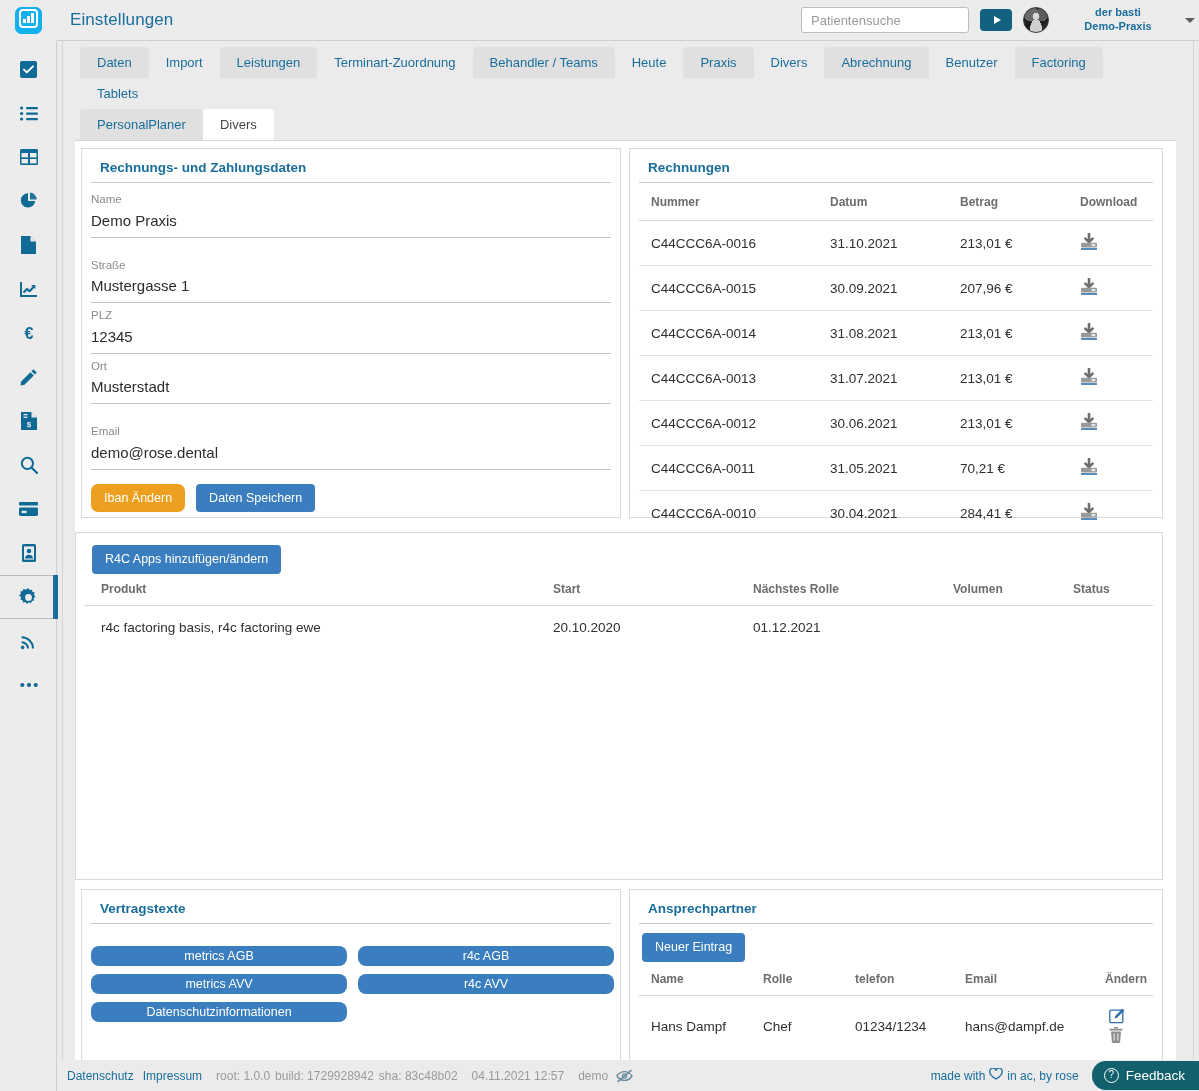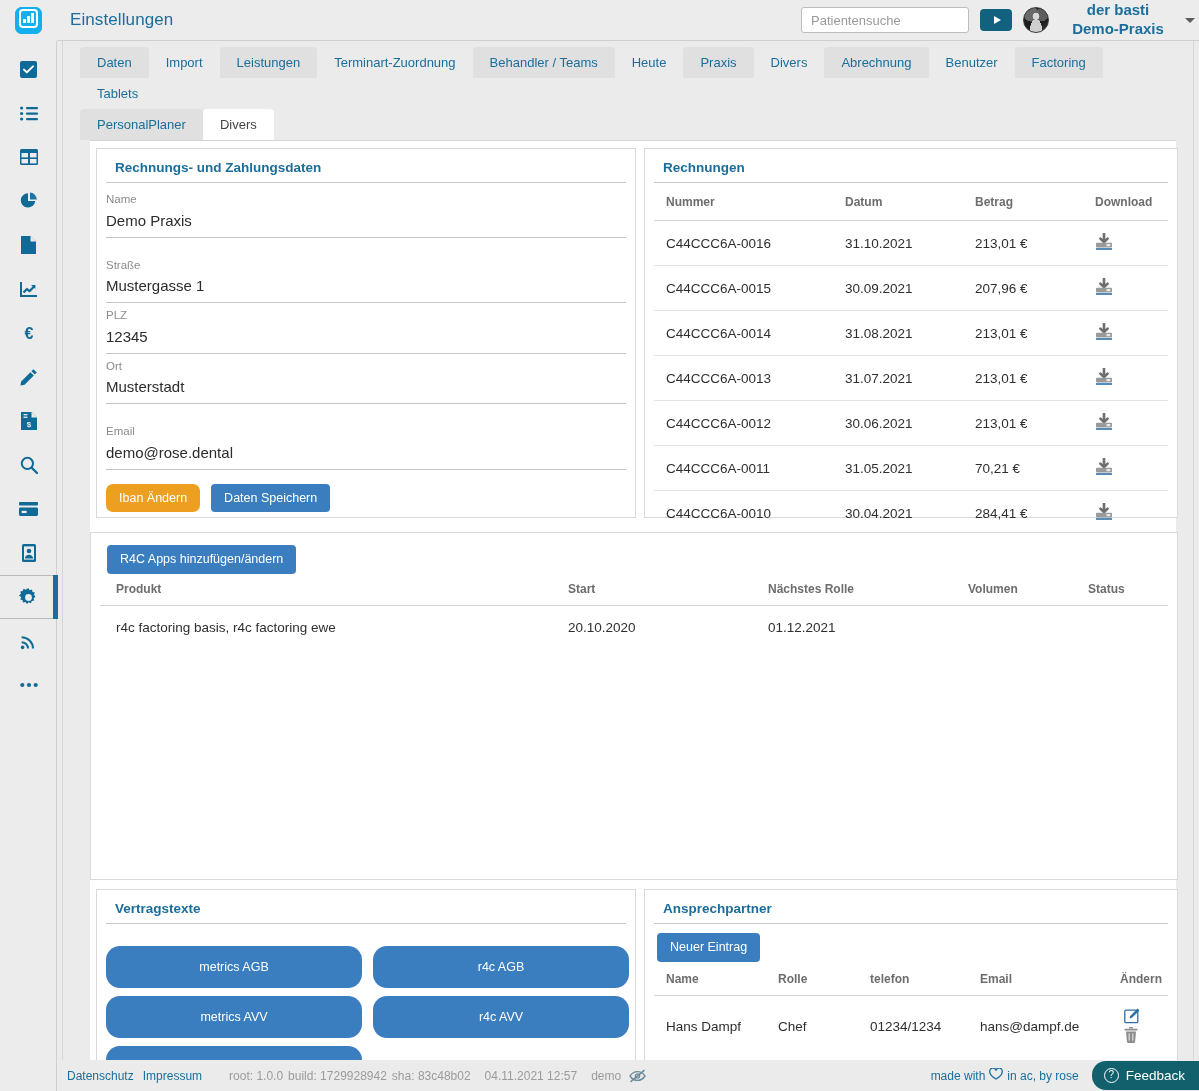--- a/index.html
+++ b/index.html
@@ -138,21 +138,21 @@
       radial-gradient(ellipse at 50% 96%, #cfcfcf 0 36%, transparent 37%),
       radial-gradient(circle at 30% 25%, #6a6a6a 0 30%, transparent 31%),
       radial-gradient(circle at 74% 28%, #5d5d5d 0 26%, transparent 27%),
       linear-gradient(160deg, #2b2b2b, #1a1a1a 60%, #3a3a3a);
     border: 1px solid #3a3a3a;
   }
   .user-block {
     text-align: center;
     line-height: 1.25;
     color: #1a6e9c;
-    font-size: 15px;
+    font-size: 11px;
     font-weight: bold;
     min-width: 104px;
     margin-left: 6px;
   }
   .caret-down {
     width: 0; height: 0;
     border-left: 5px solid transparent;
     border-right: 5px solid transparent;
     border-top: 5px solid #5c5c5c;
     margin-left: 4px; margin-right: 4px;
@@ -197,21 +197,21 @@
     background: transparent;
   }
   .tab.shaded { background: #e0e0e0; }
   .tab.active {
     background: #ffffff;
     color: #444;
   }
   .tab-row-2 { width: 100%; display: flex; }
 
   .panel-body {
-    margin: 0 17px 0 27px;
+    margin: 0 17px 0 12px;
     background: #ffffff;
     border-top: 1px solid #d4d4d4;
     padding: 0;
     min-height: 952px;
     position: relative;
   }
 
   
   .card {
     background: #fff;
@@ -306,22 +306,22 @@
   .vt-grid {
     margin: 22px 9px 0 9px;
     display: grid;
     grid-template-columns: 256px 256px;
     gap: 8px 11px;
   }
   .vt-btn {
     background: #3a7ebf;
     color: #fff;
     border: none;
-    border-radius: 14px;
-    height: 42px;
+    border-radius: 8px;
+    height: 20px;
     font-size: 12.5px;
     font-family: inherit;
     cursor: pointer;
   }
 
   
   table.contacts { width: calc(100% - 18px); margin: 0 9px; border-collapse: collapse; }
   table.contacts th {
     text-align: left; font-size: 12px; font-weight: bold; color: #6d6d6d;
     padding: 10px 6px 9px 12px;
@@ -803,21 +803,21 @@
           </table>
         </section>
 
       </div>
     </div>
   </main>
 
   <footer class="footer">
     <a>Datenschutz</a>
     <a>Impressum</a>
-    <span class="muted" style="margin-left:18px; margin-right:5px;">root: 1.0.0</span>
+    <span class="muted" style="margin-left:5px; margin-right:5px;">root: 1.0.0</span>
     <span class="muted" style="margin-right:5px;">build: 1729928942</span>
     <span class="muted" style="margin-right:14px;">sha: 83c48b02</span>
     <span class="muted">04.11.2021 12:57</span>
     <span class="muted">demo</span>
     <span style="display:inline-flex; align-items:center; margin-left:-6px;">
       <svg width="17" height="14" viewBox="0 0 17 14" fill="none" stroke="#6c8c9c" stroke-width="1.4">
         <path d="M1 7s2.8-4.4 7.5-4.4S16 7 16 7s-2.8 4.4-7.5 4.4S1 7 1 7z"></path>
         <circle cx="8.5" cy="7" r="2.1"></circle>
         <path d="M1.5 12.8L15.5 1.2" stroke-width="1.5"></path>
       </svg>

